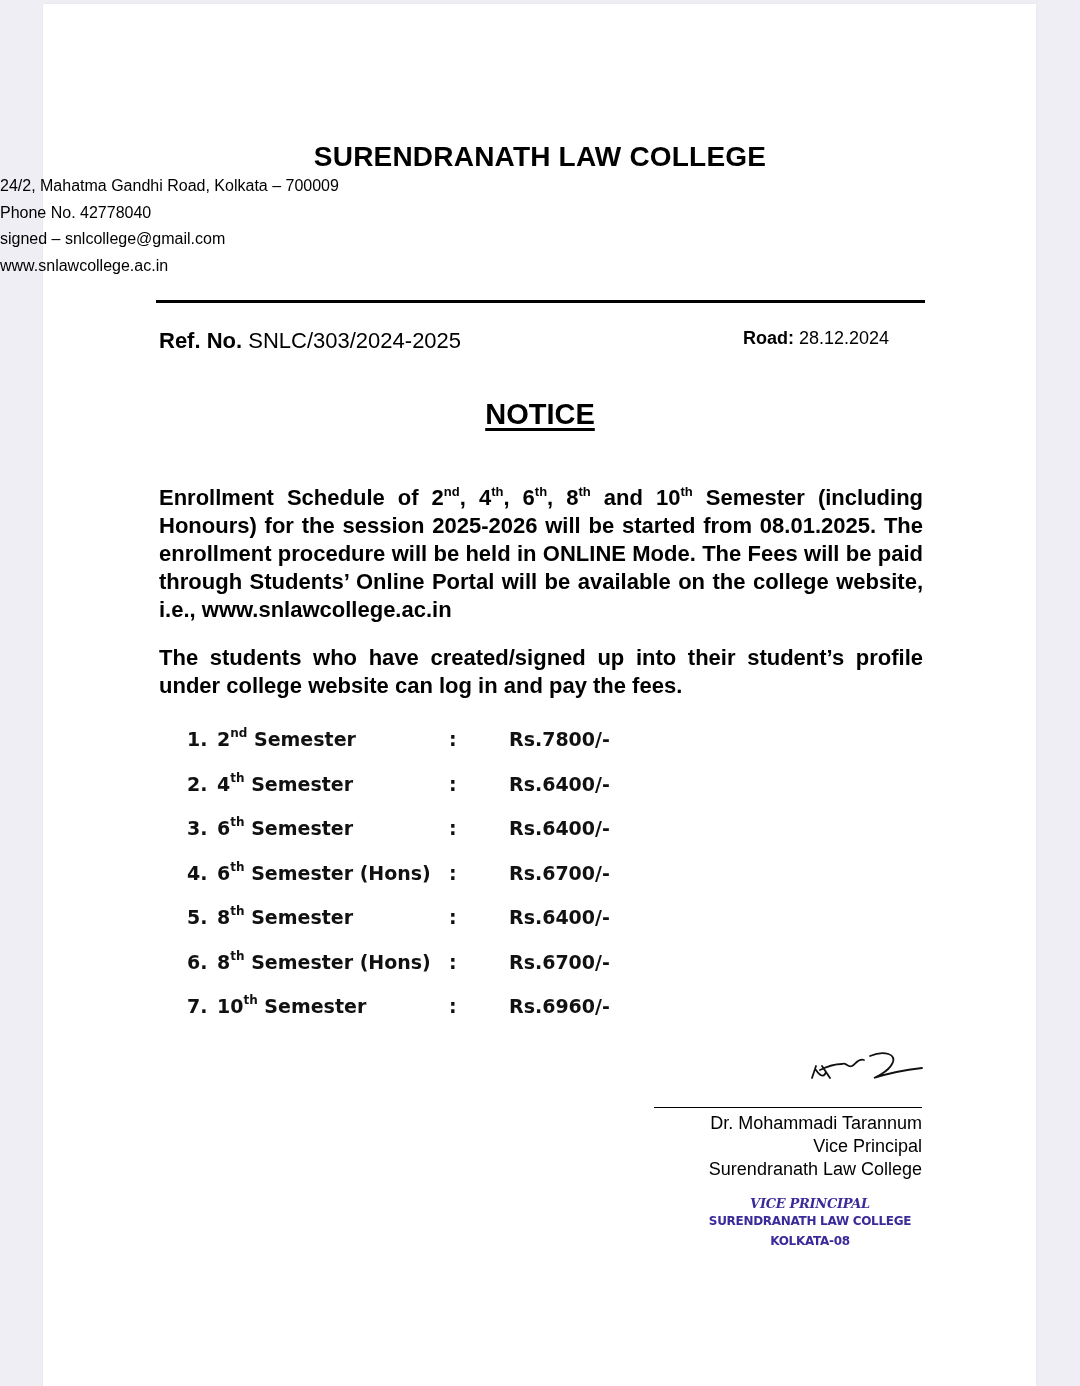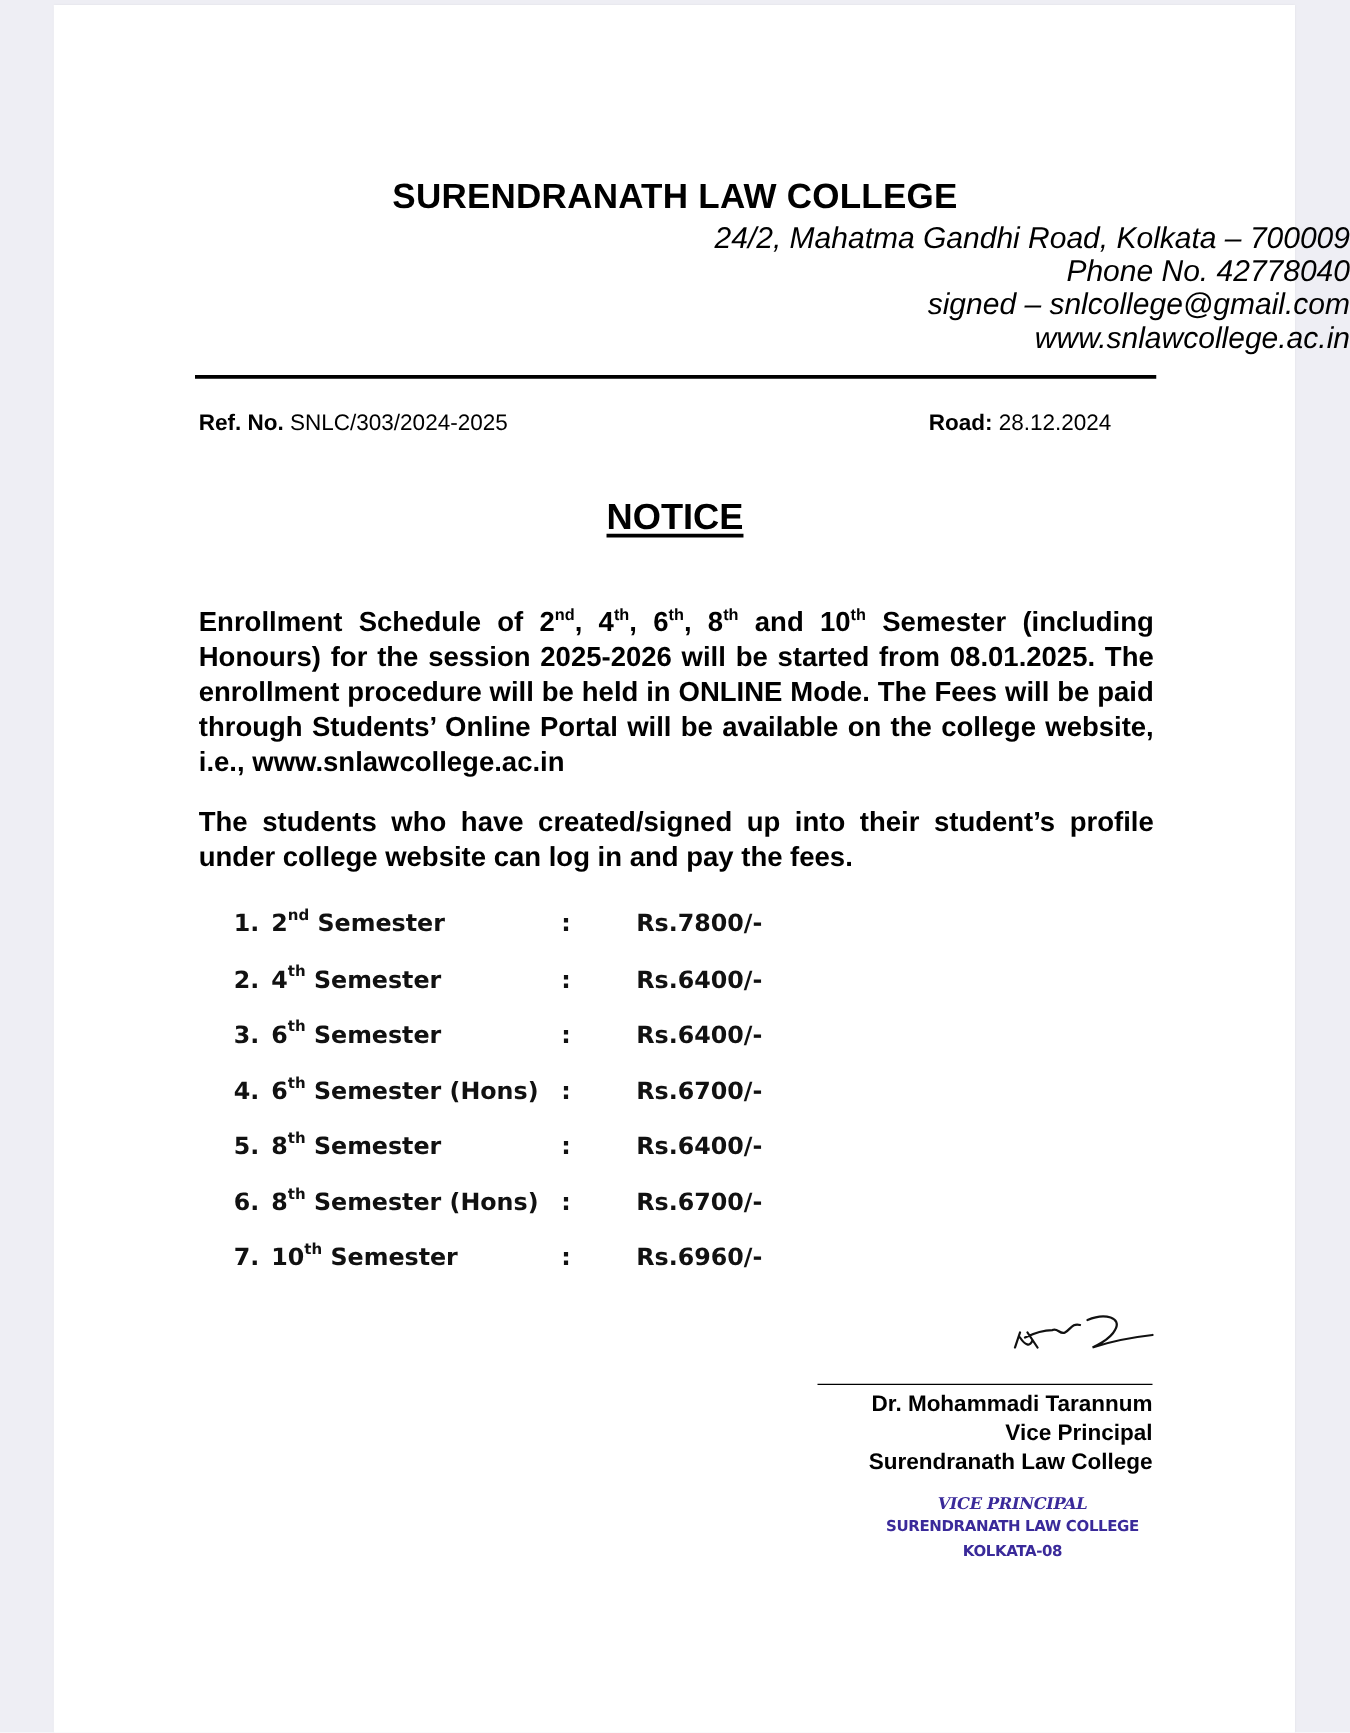--- a/index.html
+++ b/index.html
@@ -10,23 +10,23 @@
     }
     .page {
       position: absolute; left: 43px; top: 4px; width: 993px; height: 1400px;
       background: #ffffff; box-shadow: 0 0 2px rgba(0,0,0,0.06);
     }
     .abs { position: absolute; }
     .college-name {
       left: 0; width: 1080px; top: 141px; text-align: center;
       font-size: 28px; font-weight: bold; letter-spacing: 0.2px;
     }
-    .addr-line { left: 0; width: 1080px; text-align: right; font-size: 24px; font-style: italic; }
+    .addr-line { left: 0; width: 1080px; text-align: left; font-size: 16px; }
     .rule { left: 156px; width: 769px; top: 300px; height: 3px; background: #000; }
-    .ref { left: 159px; top: 328px; font-size: 18px; }
+    .ref { left: 159px; top: 328px; font-size: 22px; }
     .date { left: 743px; top: 328px; font-size: 18px; }
     .b { font-weight: bold; }
     .notice-title {
       left: 0; width: 1080px; top: 398px; text-align: center;
       font-size: 29px; font-weight: bold; text-decoration: underline;
       text-underline-offset: 4px; text-decoration-thickness: 3px;
     }
     .para {
       left: 159px; width: 764px; font-size: 22px; font-weight: bold;
       line-height: 28px; text-align: justify; text-align-last: left;
@@ -41,21 +41,21 @@
     }
     .fee-row span { position: absolute; top: 0; white-space: nowrap; }
     .fee-num { left: 0; }
     .fee-label { left: 30px; }
     .fee-label sup { font-size: 12px; vertical-align: 9px; line-height: 0; }
     .fee-colon { left: 262px; }
     .fee-amount { left: 322px; }
     .signature { left: 808px; top: 1048px; }
     .sig-line { left: 654px; top: 1107px; width: 268px; height: 1px; background: #000; }
     .signer {
-      right: 158px; text-align: center; font-size: 18px; font-weight: bold;
+      right: 158px; text-align: center; font-size: 18px; font-weight: normal;
       line-height: 23px;
     }
     .stamp {
       left: 690px; width: 240px; text-align: center; color: #3a2a9a;
       font-family: "DejaVu Sans", sans-serif; font-weight: bold; font-size: 12px;
       line-height: 16px; letter-spacing: -0.3px;
     }
     .stamp-1 { top: 1196px; font-style: italic; font-family: "DejaVu Serif", serif; font-size: 13px; }
     .stamp-2 { top: 1213px; }
     .stamp-3 { top: 1233px; }

